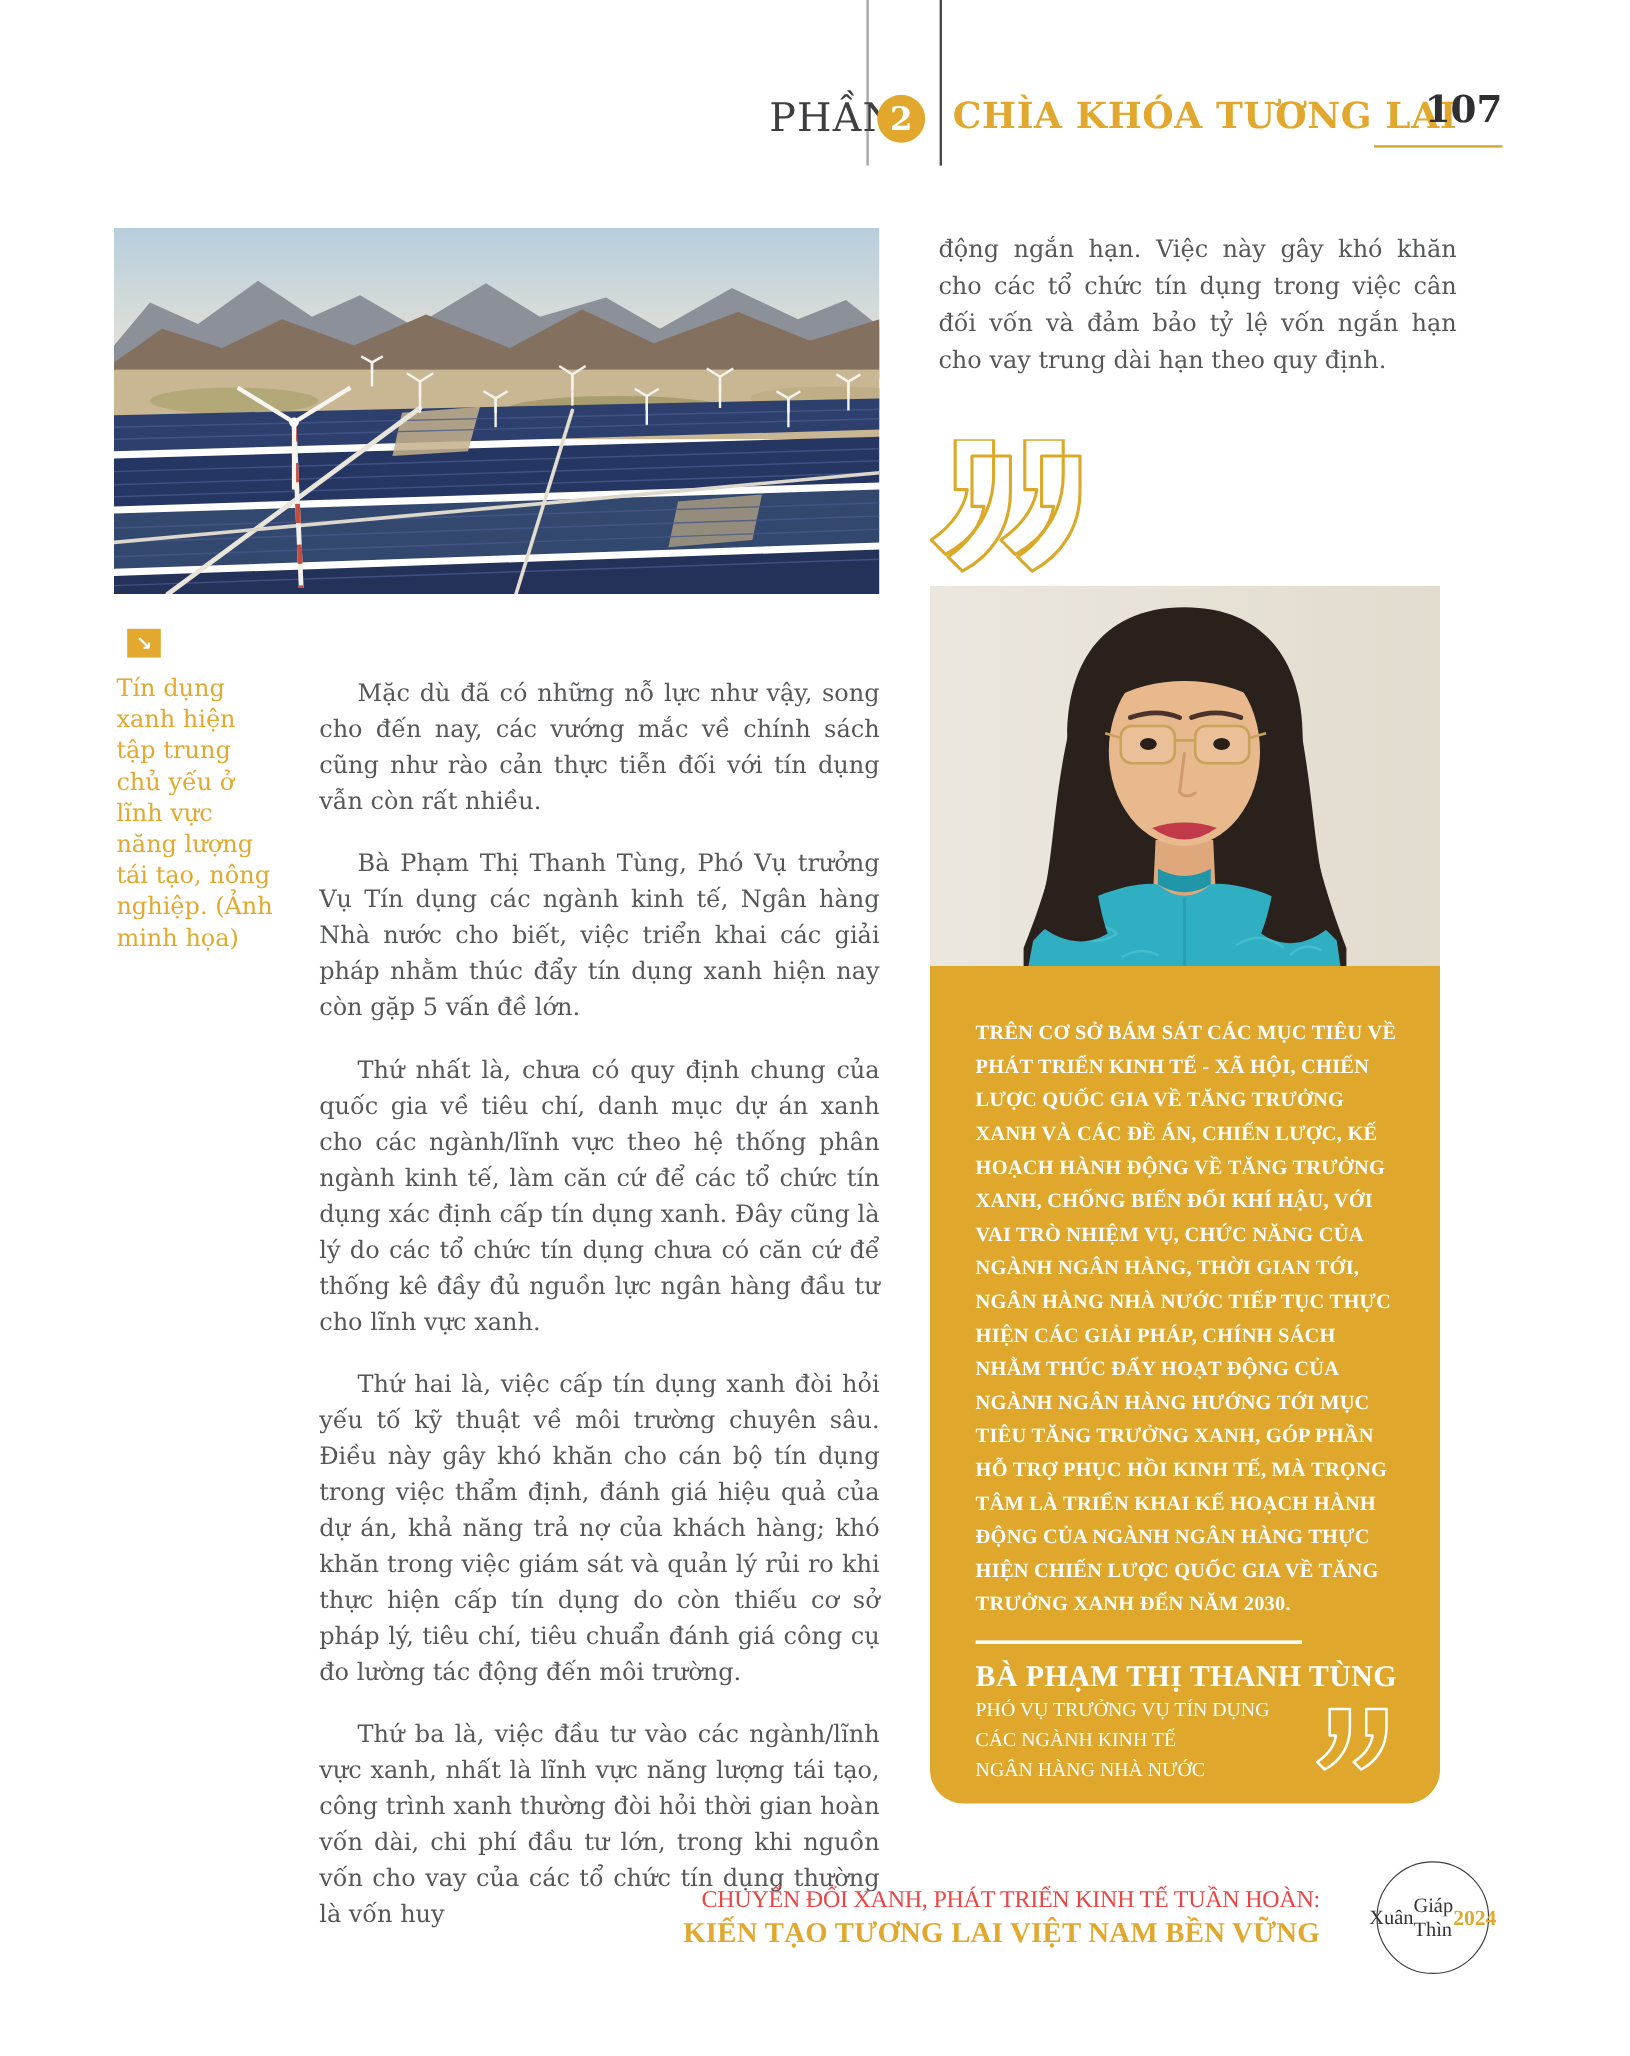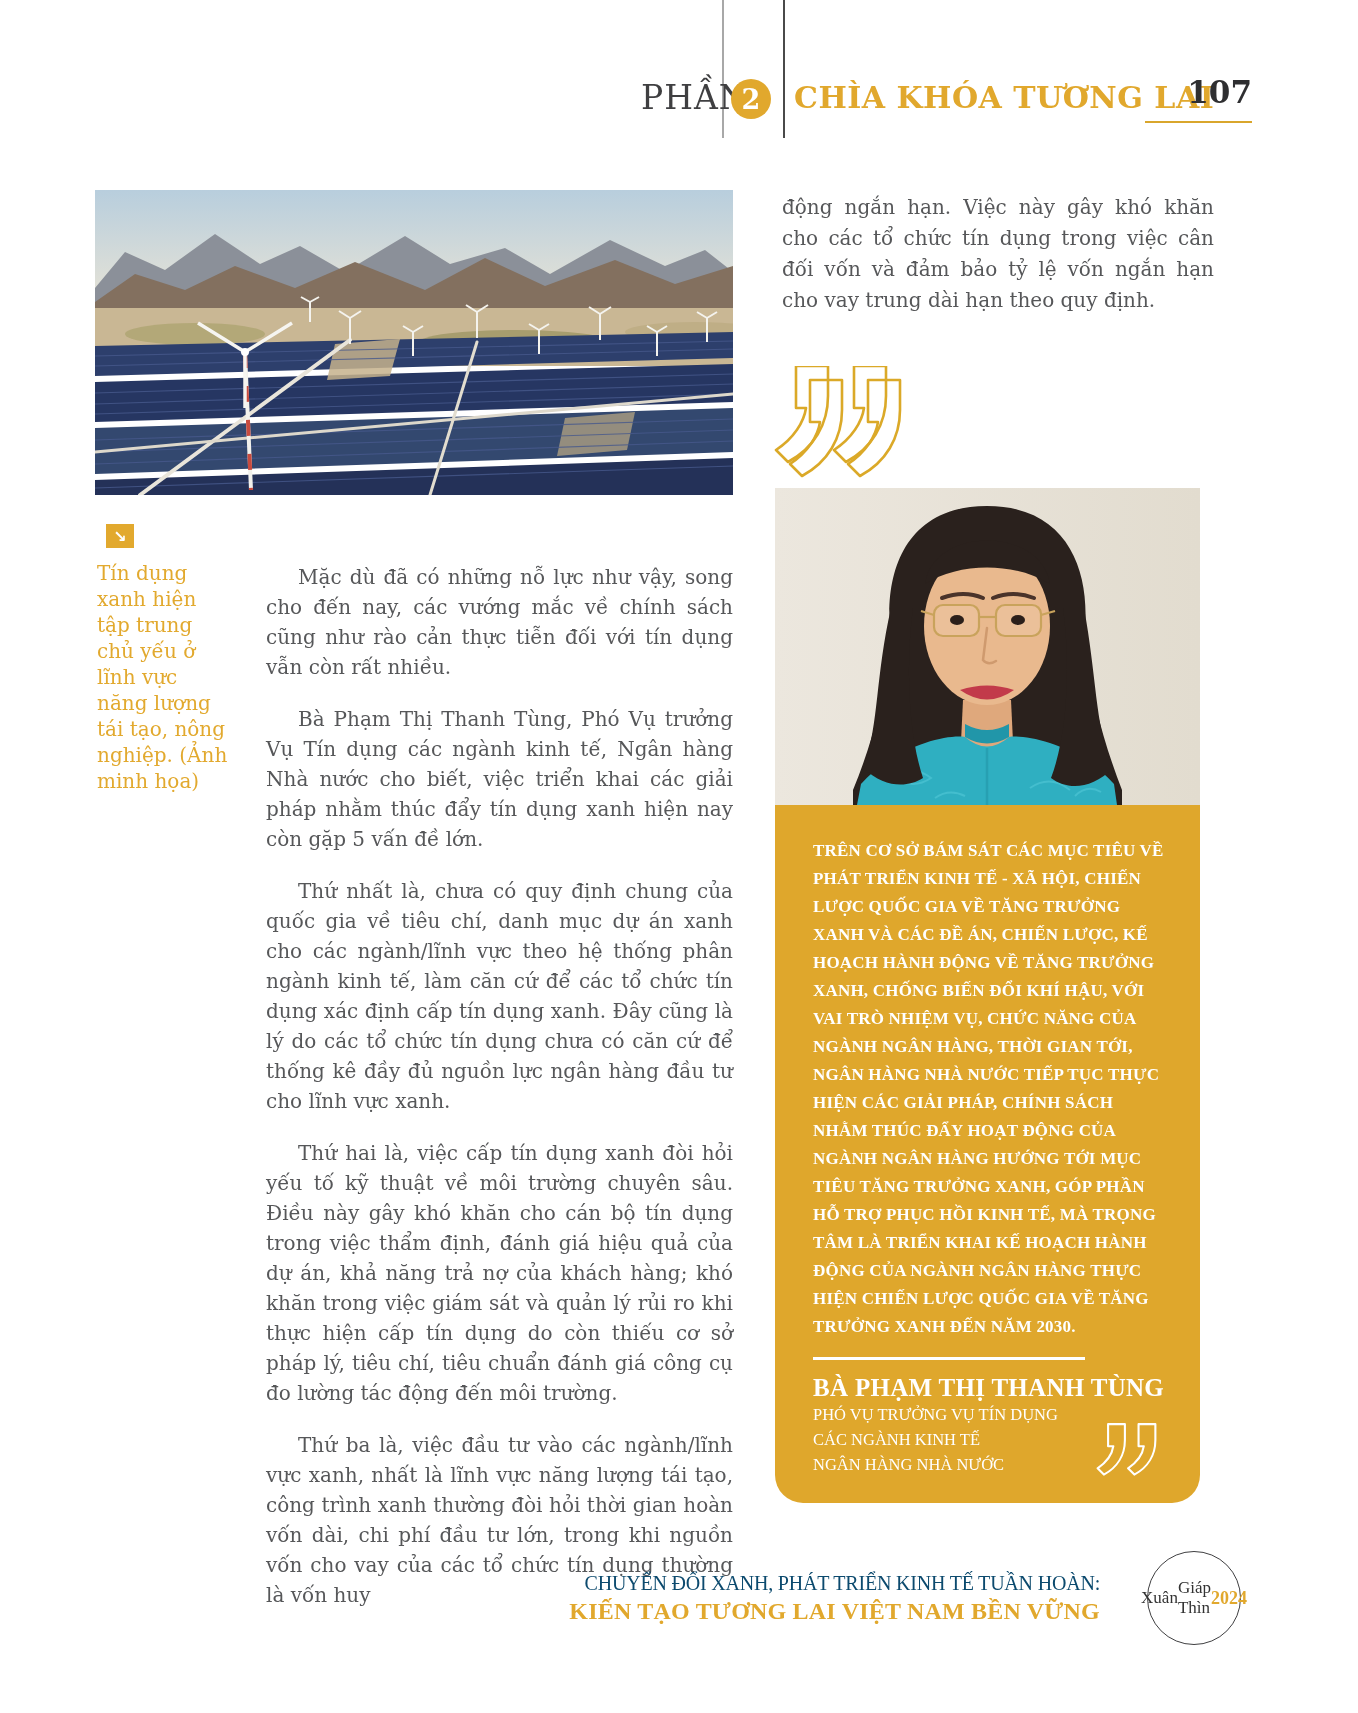--- a/index.html
+++ b/index.html
@@ -28,30 +28,30 @@
 
   
   .body-col{color:#565759;font-size:20px;line-height:30px;text-align:justify;}
   .body-col p{margin:0 0 22px 0;text-indent:32px;}
   .body-col p:last-child{margin-bottom:0;}
   .lead-italic{margin-top:16px;}
   .right-intro{color:#565759;font-size:20px;line-height:31px;text-align:justify;}
 
   
   .quote-box{background:#DFA72C;border-radius:0 0 28px 28px;box-sizing:border-box;
-             padding:32px 28px 18px 38px;color:#fff;overflow:hidden;}
+             padding:42px 28px 18px 38px;color:#fff;overflow:hidden;}
   .quote-text{font-family:"Liberation Serif",serif;font-weight:bold;font-size:17px;
               line-height:28px;letter-spacing:.2px;width:352px;}
   .quote-divider{width:272px;height:3px;background:#fff;margin:16px 0 14px 0;}
   .speaker-name{font-family:"Liberation Serif",serif;font-weight:bold;font-size:25px;
                 letter-spacing:.3px;margin-bottom:0;}
   .speaker-title{font-family:"Liberation Serif",serif;font-size:16.5px;line-height:25px;}
 
   
-  .footer-line1{font-family:"Liberation Serif",serif;font-size:20px;color:#0c4a6e;
+  .footer-line1{font-family:"Liberation Serif",serif;font-size:20px;color:#ef4444;
                 letter-spacing:-.2px;}
   .footer-line2{font-family:"Liberation Serif",serif;font-size:24px;font-weight:bold;
                 color:#E1A82D;margin-top:3px;letter-spacing:.2px;}
   .badge{width:92px;height:92px;border:1.6px solid #3f3f41;border-radius:50%;background:#fff;
          display:flex;align-items:center;justify-content:center;}
   .badge .b1,.badge .b2{font-family:"Liberation Serif",serif;font-size:17px;color:#333;line-height:20px;}
   .badge .b3{font-family:"Liberation Serif",serif;font-size:18px;font-weight:bold;color:#E1A82D;line-height:21px;}
 </style>
 </head>
 <body>

